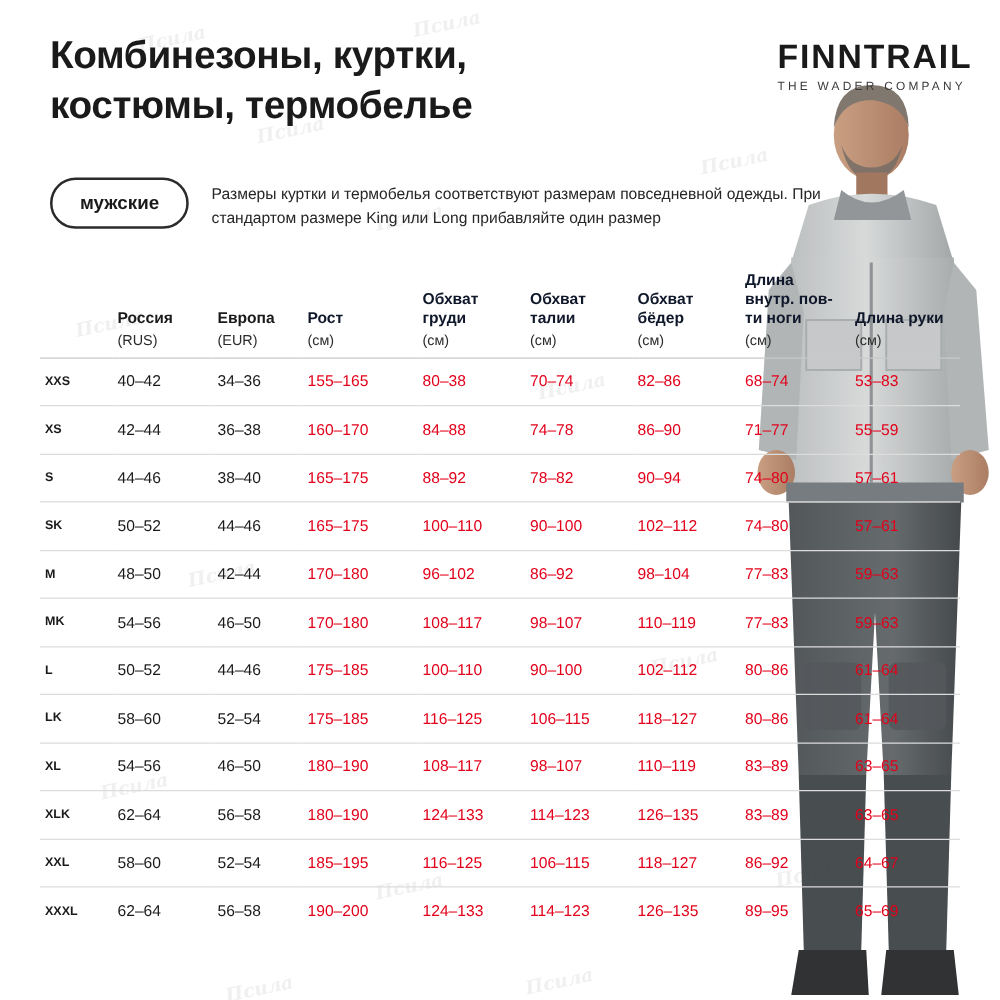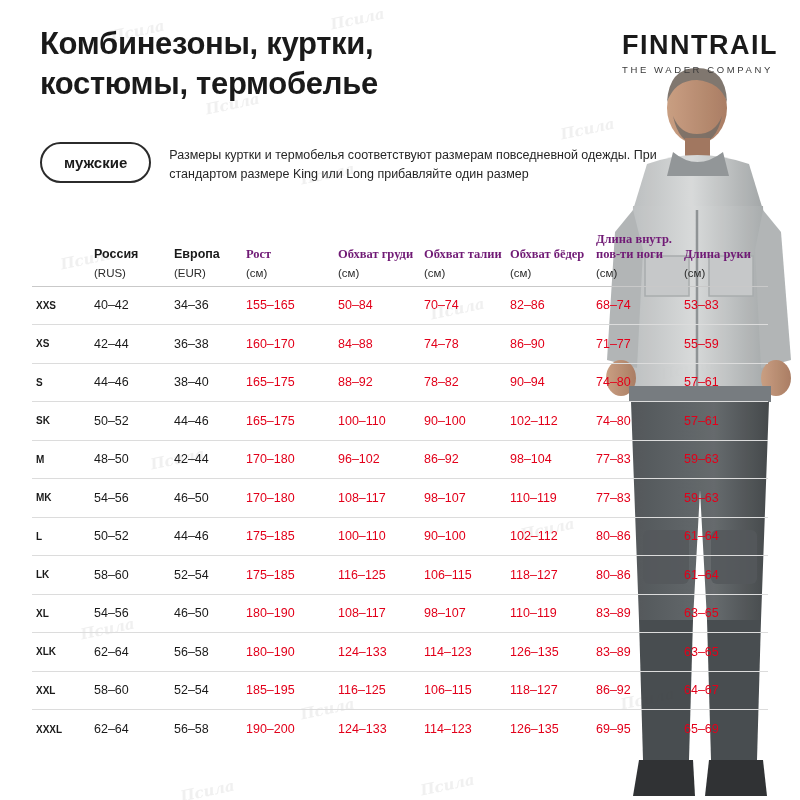--- a/index.html
+++ b/index.html
@@ -132,21 +132,21 @@
     line-height: 1.18;
     display: block;
   }
   .col-unit {
     font-weight: normal;
     font-size: 11.5px;
     color: #2b2b2b;
     display: block;
     margin-top: 5px;
   }
-  .col-red .col-label { color: #701a75; font-family: Liberation Serif, serif; }
+  .col-red .col-label { color: #0f172a; }
   tbody td {
     border-bottom: 1px solid #dcdcdc;
     height: 38.5px;
     padding-top: 0; padding-bottom: 0;
     vertical-align: middle;
     font-size: 12.5px;
     white-space: nowrap;
   }
   tbody tr td:first-child {
     font-weight: bold;
@@ -311,21 +311,21 @@
             <span class="col-unit">(см)</span>
           </th>
         </tr>
       </thead>
       <tbody>
         <tr>
           <td>XXS</td>
           <td>40–42</td>
           <td>34–36</td>
           <td class="red">155–165</td>
-          <td class="red">50–84</td>
+          <td class="red">80–38</td>
           <td class="red">70–74</td>
           <td class="red">82–86</td>
           <td class="red">68–74</td>
           <td class="red">53–83</td>
         </tr>
         <tr>
           <td>XS</td>
           <td>42–44</td>
           <td>36–38</td>
           <td class="red">160–170</td>
@@ -435,20 +435,20 @@
           <td class="red">64–67</td>
         </tr>
         <tr>
           <td>XXXL</td>
           <td>62–64</td>
           <td>56–58</td>
           <td class="red">190–200</td>
           <td class="red">124–133</td>
           <td class="red">114–123</td>
           <td class="red">126–135</td>
-          <td class="red">69–95</td>
+          <td class="red">89–95</td>
           <td class="red">65–69</td>
         </tr>
       </tbody>
     </table>
   </div>
 
 </div>
 
 </body></html>

